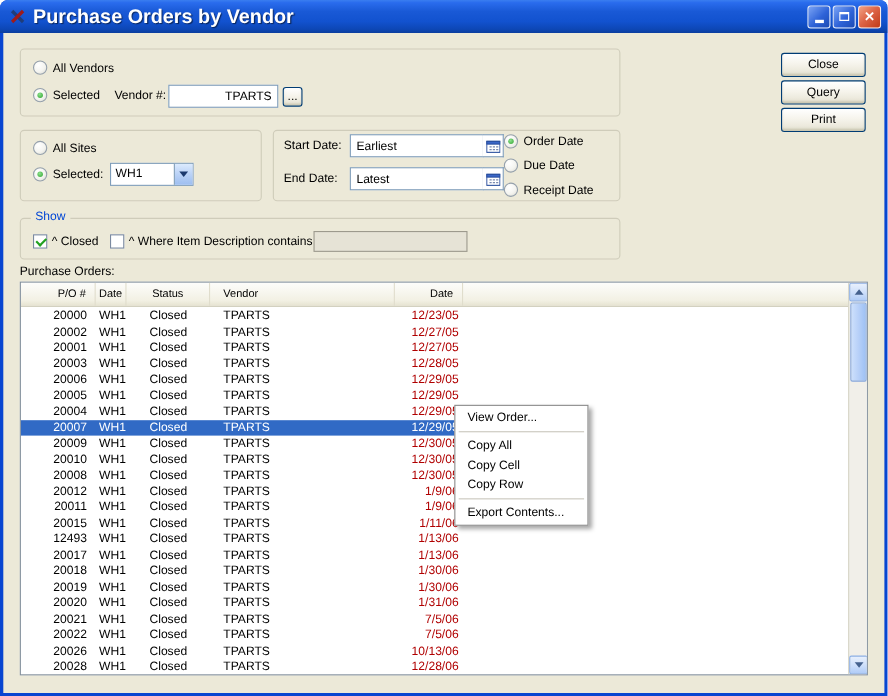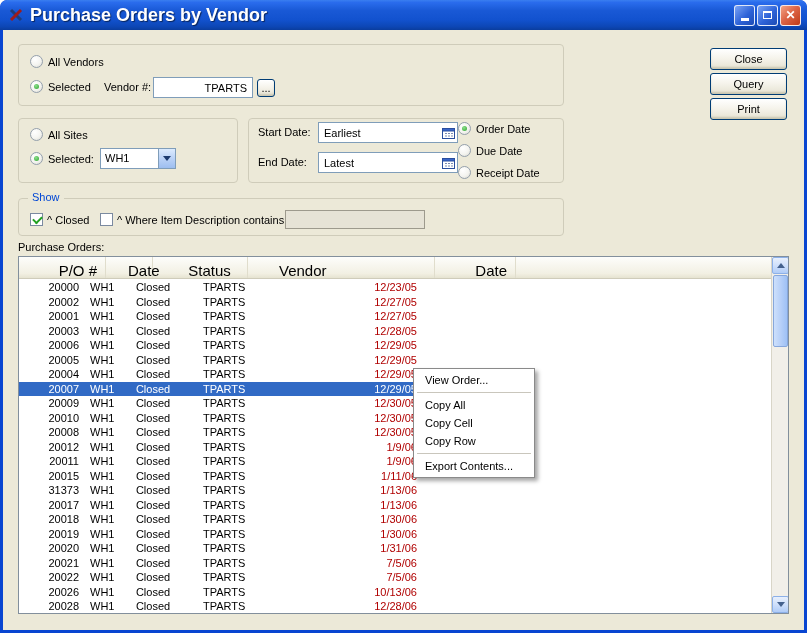--- a/index.html
+++ b/index.html
@@ -61,21 +61,21 @@
   .tri-down { width:0; height:0; border:4px solid transparent; border-top:5px solid #1c3a6e; margin-top:4px; }
 
   .calbtn { position:absolute; width:19px; height:21px; border:1px solid #7f9db9; border-left:none; background:#fff;
     display:flex; align-items:center; justify-content:center; }
 
   
   .po-caption { position:absolute; left:15px; top:211px; }
   .table { position:absolute; left:15px; top:226px; width:771px; height:358px; border:1px solid #828f9c; background:#fff; overflow:hidden; }
   .thead { position:absolute; left:0; top:0; right:17px; height:22px;
     background:linear-gradient(180deg,#fdfdfb,#f2f0e3 78%,#e6e3d1); border-bottom:1px solid #cfccba; display:flex; }
-  .hcell { border-right:1px solid #e0ddcc; padding-top:5px; font-size:15px;margin-left:19px; }
+  .hcell { border-right:1px solid #e0ddcc; padding-top:5px; font-size:10px; }
   .tbody { position:absolute; left:0; top:23px; right:17px; bottom:0; }
   .trow { display:flex; height:14.5px; align-items:center; width:403px; }
   .trow.sel { background:var(--sel,#316ac5);align-items:center; }
   .trow.sel .cell { color:#fff !important; }
   .cell { white-space:nowrap; overflow:hidden; }
   .c-po     { width:68px;  text-align:right;  padding-right:8px; }
   .c-site   { width:28px;  padding-left:3px; }
   .c-status { width:76px;  text-align:center; }
   .c-vendor { width:168px; padding-left:12px; }
   .c-date   { width:62px;  text-align:right;  padding-right:4px; color:var(--datecol,#b00000); }
@@ -284,21 +284,21 @@
             <div class="cell c-date">1/9/06</div>
           </div>
           <div class="trow">
             <div class="cell c-po">20015</div>
             <div class="cell c-site">WH1</div>
             <div class="cell c-status">Closed</div>
             <div class="cell c-vendor">TPARTS</div>
             <div class="cell c-date">1/11/06</div>
           </div>
           <div class="trow">
-            <div class="cell c-po">31373</div>
+            <div class="cell c-po">12493</div>
             <div class="cell c-site">WH1</div>
             <div class="cell c-status">Closed</div>
             <div class="cell c-vendor">TPARTS</div>
             <div class="cell c-date">1/13/06</div>
           </div>
           <div class="trow">
             <div class="cell c-po">20017</div>
             <div class="cell c-site">WH1</div>
             <div class="cell c-status">Closed</div>
             <div class="cell c-vendor">TPARTS</div>

